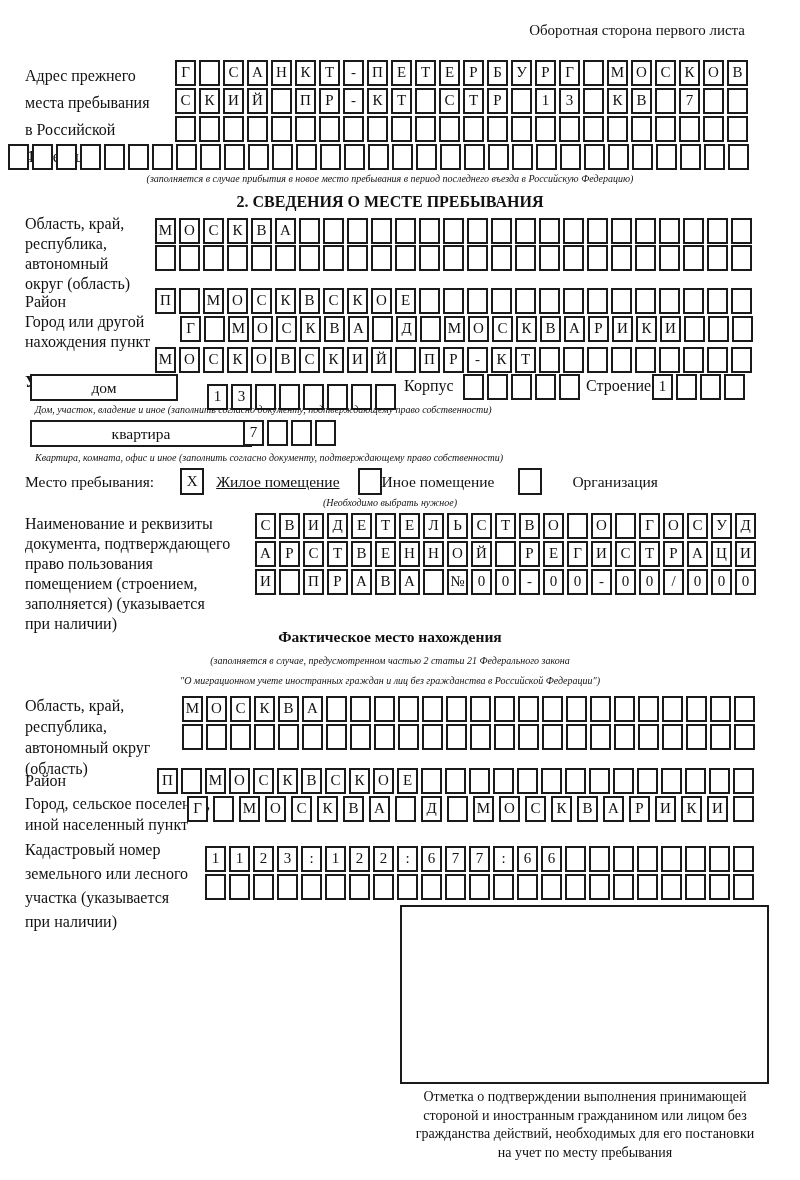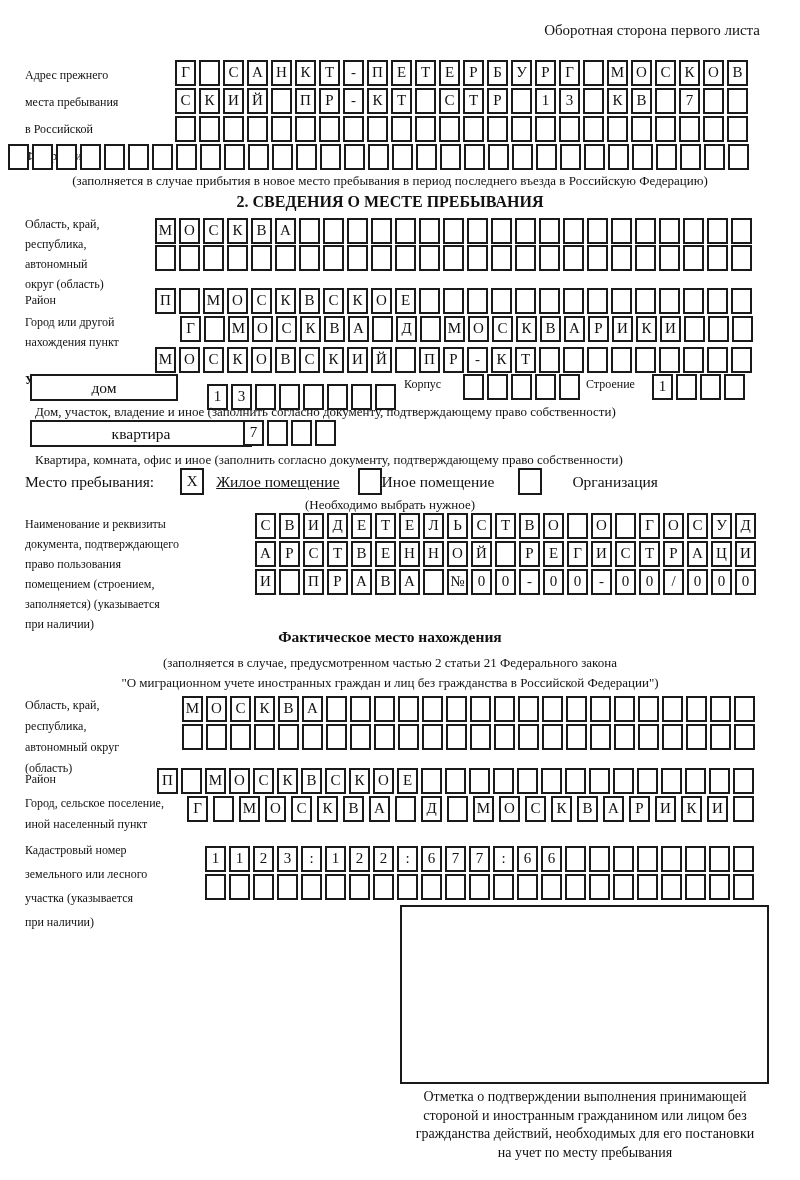--- a/index.html
+++ b/index.html
@@ -6,35 +6,35 @@
   #page{position:relative;width:800px;height:1180px;background:#fff;overflow:hidden;
         font-family:"Liberation Serif", serif;color:#111;}
   .abs{position:absolute;}
   .boxrow{position:absolute;white-space:nowrap;height:26px;}
   .cell{box-sizing:border-box;display:inline-block;width:21px;height:26px;
         border:2px solid #1a1a1a;margin-right:3px;text-align:center;
         font-size:15px;line-height:21px;vertical-align:top;background:#fff;}
   .gap26 .cell{margin-right:5px;}
   .widebox{box-sizing:border-box;position:absolute;height:27px;border:2px solid #1a1a1a;
         text-align:center;font-size:15.5px;line-height:23px;background:#fff;}
-  .lbl{position:absolute;font-size:12px;}
+  .lbl{position:absolute;font-size:16px;}
   .lbl div{white-space:nowrap;}
-  .cap{position:absolute;font-size:13px;}
+  .cap{position:absolute;font-size:10px;font-style:italic;}
   .center{left:0;width:780px;text-align:center;}
   .bold{font-weight:bold;}
   .checkbox{width:24px;height:27px;line-height:22px;margin-right:0;}
   .mestorow{position:absolute;display:flex;align-items:center;font-size:15.5px;}
   .stampbox{position:absolute;border:2px solid #1a1a1a;background:#fff;}
 </style>
 </head>
 <body>
 
 <div id="page">
 
-  <div class="abs" style="top:22px;right:40px;font-size:15px;">Оборотная сторона первого листа</div>
+  <div class="abs" style="top:22px;right:55px;font-size:15px;">Оборотная сторона первого листа</div>
 
   <div class="lbl" style="left:25px;top:62px;line-height:27px;">
     <div>Адрес прежнего</div>
     <div>места пребывания</div>
     <div>в Российской</div>
     <div>Федерации</div>
   </div>
   <div class="boxrow" style="left:175px;top:60px;"><span class="cell">Г</span><span class="cell"></span><span class="cell">С</span><span class="cell">А</span><span class="cell">Н</span><span class="cell">К</span><span class="cell">Т</span><span class="cell">-</span><span class="cell">П</span><span class="cell">Е</span><span class="cell">Т</span><span class="cell">Е</span><span class="cell">Р</span><span class="cell">Б</span><span class="cell">У</span><span class="cell">Р</span><span class="cell">Г</span><span class="cell"></span><span class="cell">М</span><span class="cell">О</span><span class="cell">С</span><span class="cell">К</span><span class="cell">О</span><span class="cell">В</span></div>
   <div class="boxrow" style="left:175px;top:88px;"><span class="cell">С</span><span class="cell">К</span><span class="cell">И</span><span class="cell">Й</span><span class="cell"></span><span class="cell">П</span><span class="cell">Р</span><span class="cell">-</span><span class="cell">К</span><span class="cell">Т</span><span class="cell"></span><span class="cell">С</span><span class="cell">Т</span><span class="cell">Р</span><span class="cell"></span><span class="cell">1</span><span class="cell">3</span><span class="cell"></span><span class="cell">К</span><span class="cell">В</span><span class="cell"></span><span class="cell">7</span><span class="cell"></span><span class="cell"></span></div>
   <div class="boxrow" style="left:175px;top:116px;"><span class="cell"></span><span class="cell"></span><span class="cell"></span><span class="cell"></span><span class="cell"></span><span class="cell"></span><span class="cell"></span><span class="cell"></span><span class="cell"></span><span class="cell"></span><span class="cell"></span><span class="cell"></span><span class="cell"></span><span class="cell"></span><span class="cell"></span><span class="cell"></span><span class="cell"></span><span class="cell"></span><span class="cell"></span><span class="cell"></span><span class="cell"></span><span class="cell"></span><span class="cell"></span><span class="cell"></span></div>

